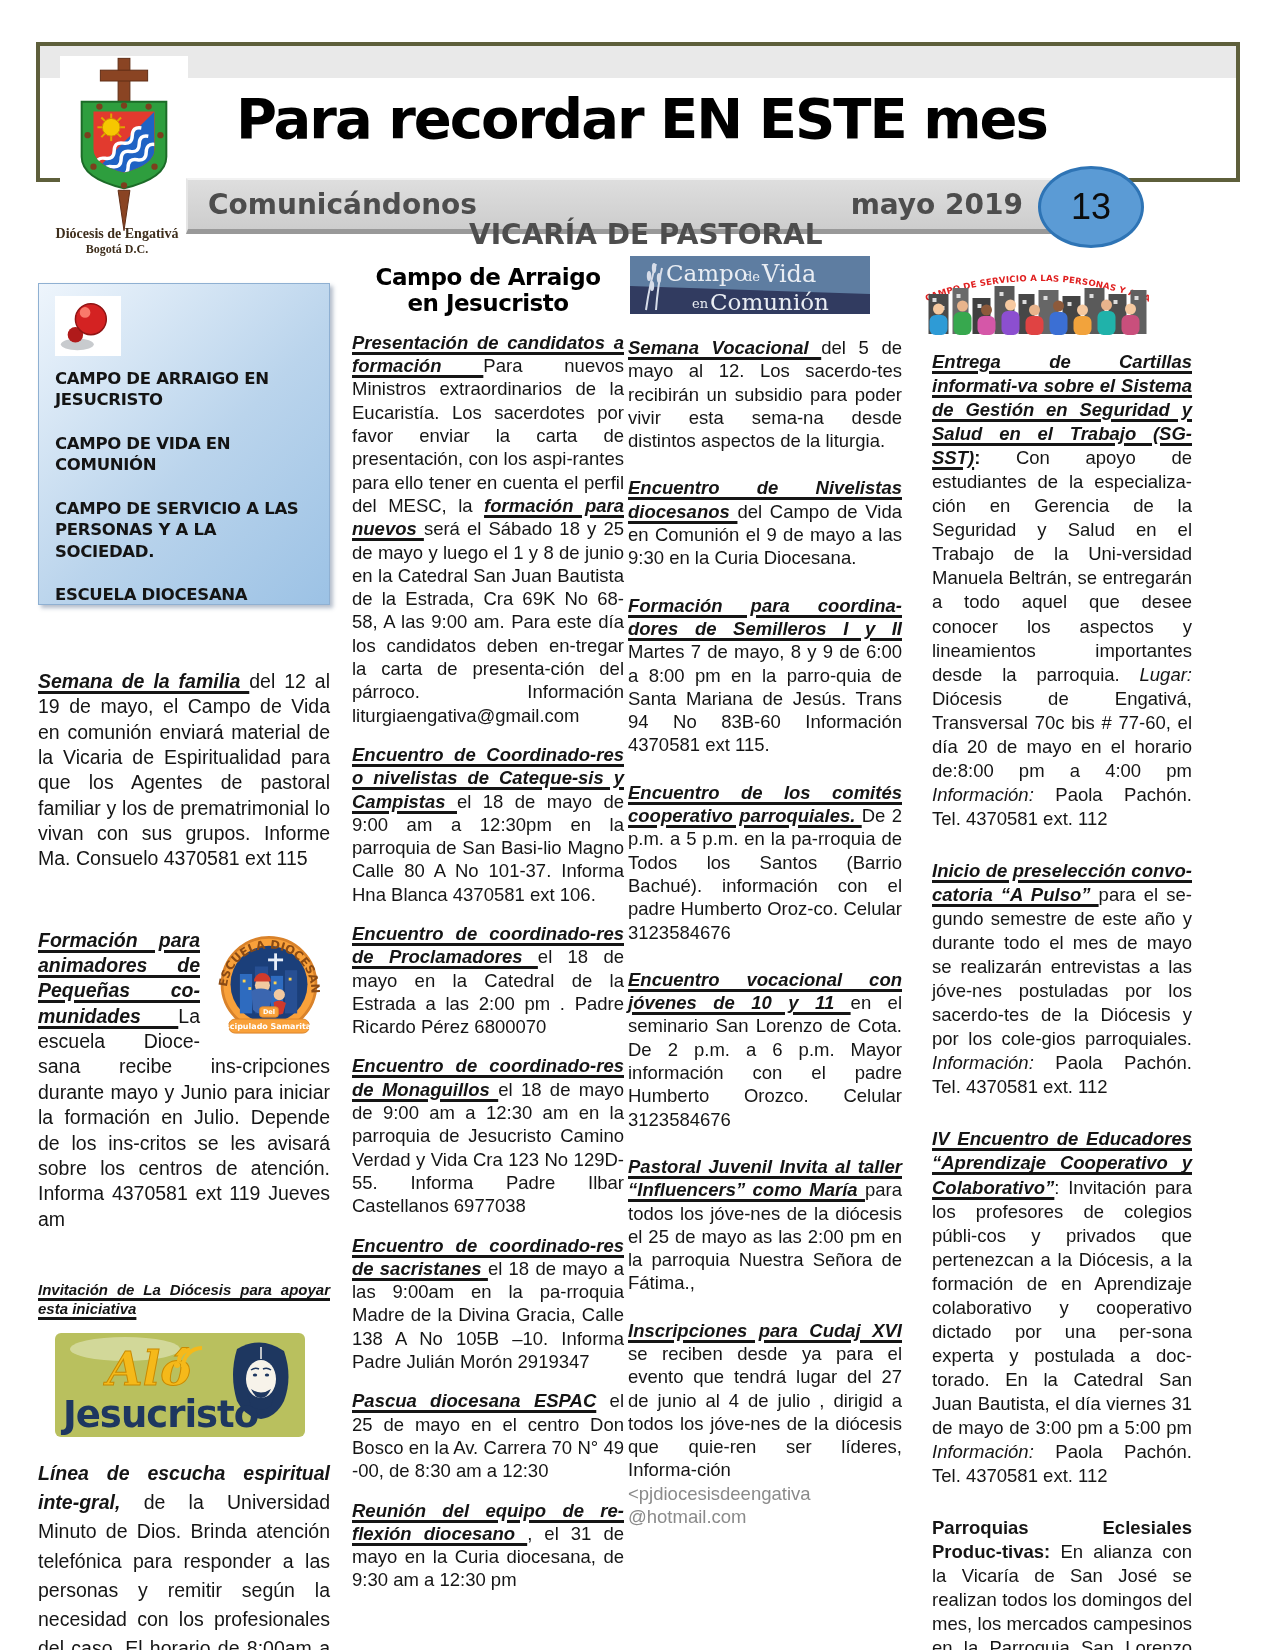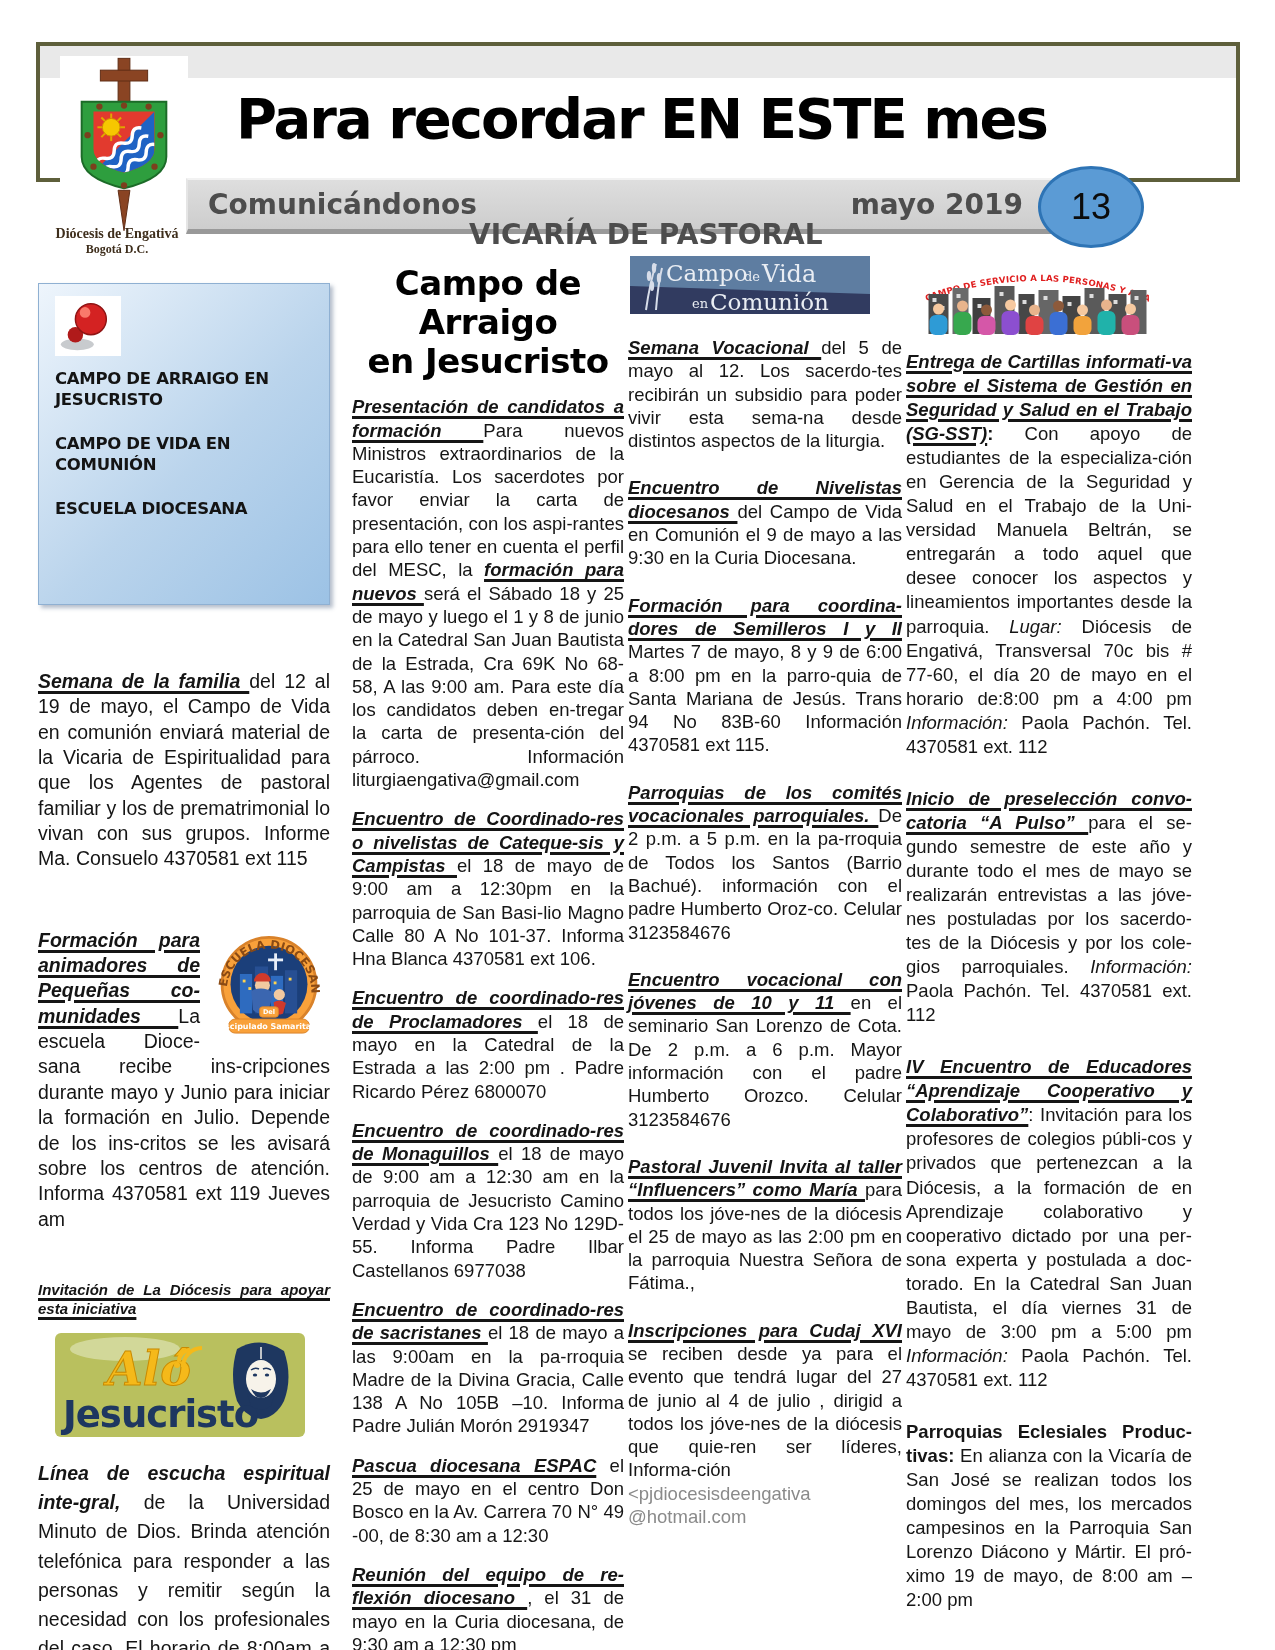--- a/index.html
+++ b/index.html
@@ -38,21 +38,21 @@
 
   
   .col{position:absolute;}
   .col1{left:38px;top:283px;width:292px;font-size:19.5px;line-height:1.3;}
   .col2{left:352px;top:264px;width:272px;font-size:18.5px;line-height:1.26;}
   .col3{left:628px;top:256px;width:274px;font-size:18.5px;line-height:1.26;}
   .col4{left:906px;top:258px;width:286px;font-size:18.5px;line-height:1.3;}
   .para{margin:0;text-align:justify;}
   .col2 .paras .para{margin-bottom:16px;}
   .col3 .paras .para{margin-bottom:24px;}
-  .col4 .paras .para{margin-bottom:28px;}
+  .col4 .paras .para{margin-bottom:28px;margin-left:26px;}
 
   .seg-lead{font-weight:bold;font-style:italic;text-decoration:underline;
             text-decoration-thickness:2.5px;text-underline-offset:3px;}
   .seg-b{font-weight:bold;}
   .seg-bi{font-weight:bold;font-style:italic;}
   .seg-i{font-style:italic;}
   .seg-gray{color:#8a8a8a;}
 
   
   .index-box{width:292px;height:322px;box-sizing:border-box;padding:12px 12px 6px 16px;
@@ -62,21 +62,21 @@
   .index-items .sidebar-item{font-family:"DejaVu Sans",sans-serif;font-weight:bold;
              font-size:16.5px;letter-spacing:-.3px;line-height:1.3;color:#141414;margin-bottom:22px;}
   .p-semana{margin-top:64px;}
   .formacion-block{margin-top:56px;}
   .escuela-logo{float:right;width:122px;height:118px;margin:2px 0 6px 8px;}
   .heading-invitacion{margin-top:48px;font-size:15px;}
   .alo-logo{display:block;margin:14px 0 0 16px;}
   .p-linea{margin-top:22px;line-height:1.5;}
 
   
-  .col-heading{font-family:"DejaVu Sans",sans-serif;font-weight:bold;font-size:34px;
+  .col-heading{font-family:"DejaVu Sans",sans-serif;font-weight:bold;font-size:23px;
                line-height:1.15;text-align:center;white-space:pre-line;letter-spacing:-.5px;
                color:#000;margin:0 0 14px 0;}
 
   
   .banner-vida{display:block;margin:0 0 22px 2px;}
   .banner-servicio{display:block;margin:0 0 14px 8px;}
   .arc-text{fill:var(--arc-red);font-family:"DejaVu Sans",sans-serif;font-weight:bold;
             font-size:8.6px;letter-spacing:.2px;}
   .vida-text{font-family:"DejaVu Serif",serif;fill:#e9edf3;}
 </style>
@@ -146,20 +146,21 @@
         <svg width="64" height="58" viewBox="0 0 64 60">
           <ellipse cx="22" cy="50" rx="17" ry="6" fill="#9aa0a6" opacity=".55"></ellipse>
           <circle cx="20" cy="40" r="8" fill="#b01a1a"></circle>
           <circle cx="36" cy="24" r="16" fill="#d42222" stroke="#8f1414" stroke-width="1.5"></circle>
           <circle cx="30" cy="17" r="5.5" fill="#ff8a78" opacity=".85"></circle>
         </svg>
       </div>
       <div class="index-items">
           <div class="sidebar-item">CAMPO DE ARRAIGO EN JESUCRISTO</div>
           <div class="sidebar-item">CAMPO DE VIDA EN COMUNIÓN</div>
+          <div class="sidebar-item">CAMPO DE SERVICIO A LAS PERSONAS Y A LA SOCIEDAD.</div>
           <div class="sidebar-item">ESCUELA DIOCESANA</div>
         </div>
     </div>
 
     <p class="para p-semana"><span class="seg-lead">Semana de la familia </span><span class="seg-n">del 12 al 19 de mayo, el Campo de Vida en comunión enviará material de la Vicaria de Espiritualidad para que los Agentes de pastoral familiar y los de prematrimonial lo vivan con sus grupos. Informe Ma. Consuelo 4370581 ext 115</span></p>
 
     <div class="formacion-block">
       <svg class="escuela-logo" viewBox="0 0 130 120">
         <circle cx="65" cy="55" r="50" fill="#f9a13a" stroke="#d9822a" stroke-width="3"></circle>
         <circle cx="65" cy="55" r="41" fill="#1b3f7a"></circle>
@@ -255,21 +256,21 @@
       <text class="vida-text" x="36" y="25" font-size="23">Campo</text>
       <text class="vida-text" x="114" y="25" font-size="13">de</text>
       <text class="vida-text" x="132" y="26" font-size="24">Vida</text>
       <text class="vida-text" x="62" y="52" font-size="13">en</text>
       <text class="vida-text" x="80" y="54" font-size="23">Comunión</text>
     </svg>
     <div class="paras">
         <p class="para"><span class="seg-lead">Semana Vocacional </span><span class="seg-n">del 5 de mayo al 12. Los sacerdo-tes recibirán un subsidio para poder vivir esta sema-na desde distintos aspectos de la liturgia.</span></p>
         <p class="para"><span class="seg-lead">Encuentro de Nivelistas diocesanos </span><span class="seg-n">del Campo de Vida en Comunión el 9 de mayo a las 9:30 en la Curia Diocesana.</span></p>
         <p class="para"><span class="seg-lead">Formación para coordina-dores de Semilleros I y II </span><span class="seg-n">Martes 7 de mayo, 8 y 9 de 6:00 a 8:00 pm en la parro-quia de Santa Mariana de Jesús. Trans 94 No 83B-60 Información 4370581 ext 115.</span></p>
-        <p class="para"><span class="seg-lead">Parroquias de los comités vocacionales parroquiales. </span><span class="seg-n">De 2 p.m. a 5 p.m. en la pa-rroquia de Todos los Santos (Barrio Bachué). información con el padre Humberto Oroz-co. Celular 3123584676</span></p>
+        <p class="para"><span class="seg-lead">Encuentro de los comités cooperativo parroquiales. </span><span class="seg-n">De 2 p.m. a 5 p.m. en la pa-rroquia de Todos los Santos (Barrio Bachué). información con el padre Humberto Oroz-co. Celular 3123584676</span></p>
         <p class="para"><span class="seg-lead">Encuentro vocacional con jóvenes de 10 y 11 </span><span class="seg-n">en el seminario San Lorenzo de Cota. De 2 p.m. a 6 p.m. Mayor información con el padre Humberto Orozco. Celular 3123584676</span></p>
         <p class="para"><span class="seg-lead">Pastoral Juvenil  Invita al taller “Influencers”  como María  </span><span class="seg-n">para todos los jóve-nes de la diócesis el 25 de mayo as las 2:00 pm en la parroquia Nuestra Señora de Fátima.,</span></p>
         <p class="para"><span class="seg-lead">Inscripciones para Cudaj XVI </span><span class="seg-n">se reciben desde ya para el evento que tendrá lugar del 27 de junio al 4 de julio , dirigid a todos los jóve-nes de la diócesis que quie-ren ser líderes, Informa-ción </span><span class="seg-gray">&lt;pjdiocesisdeengativa @hotmail.com</span></p>
       </div>
   </div>
 
   <div class="col col4">
     <svg class="banner-servicio" width="246" height="78" viewBox="0 0 245 78">
       <path id="arcPath" d="M10,44 Q122,2 235,44" fill="none"></path>
       <text class="arc-text">

